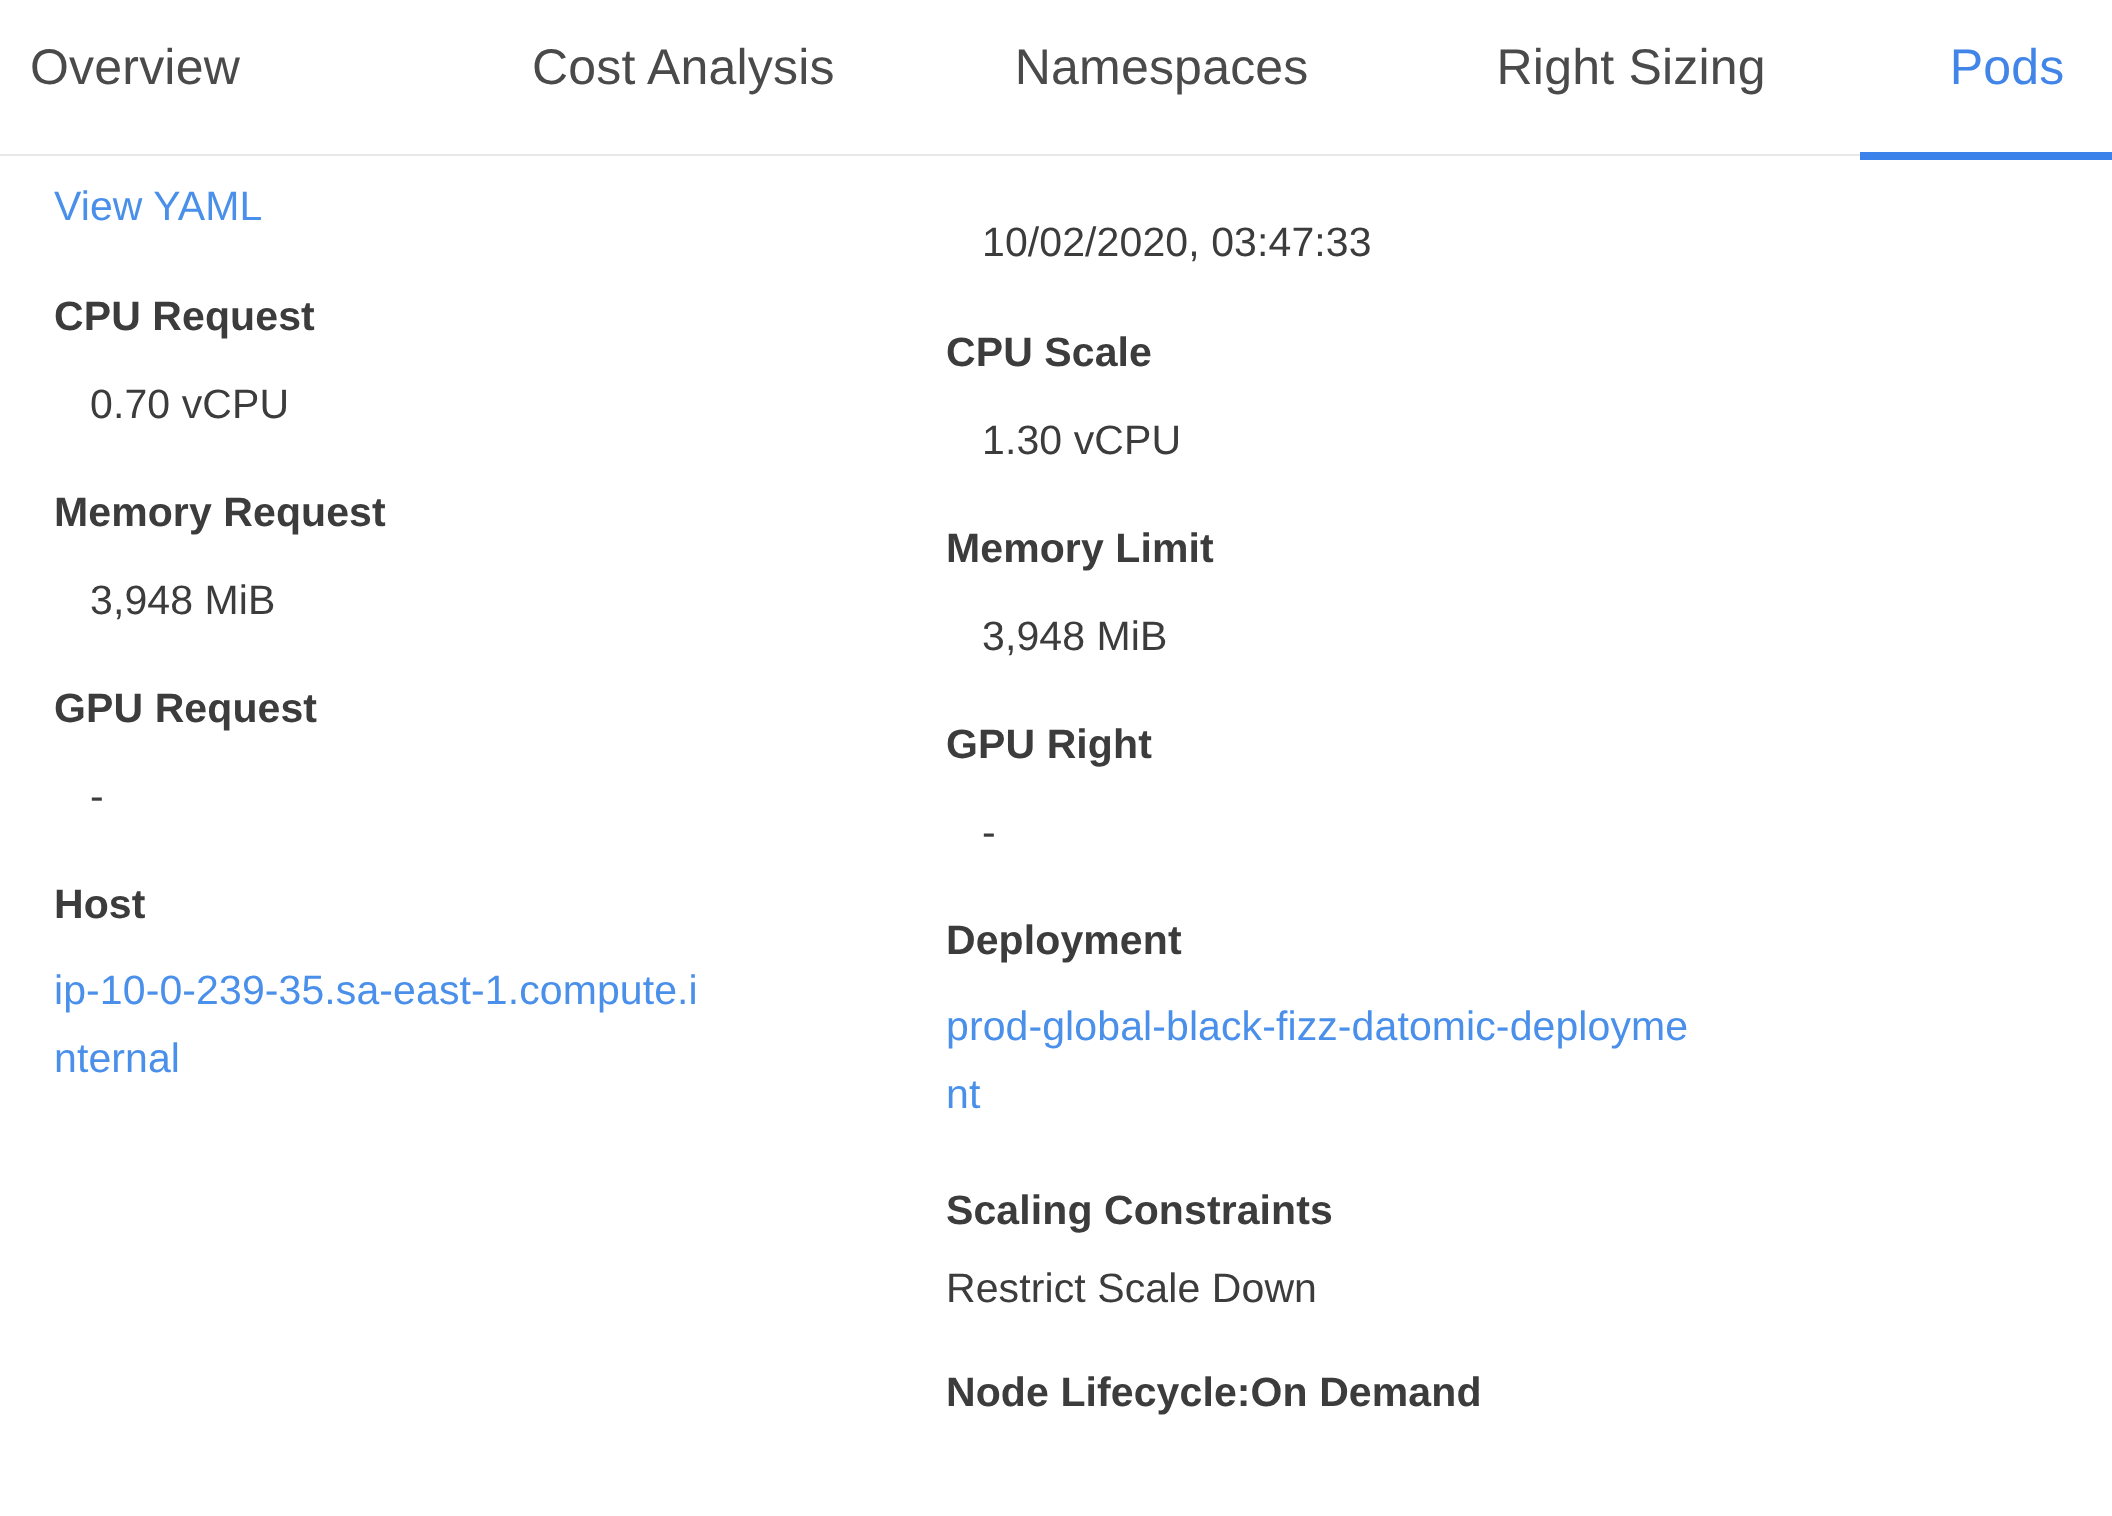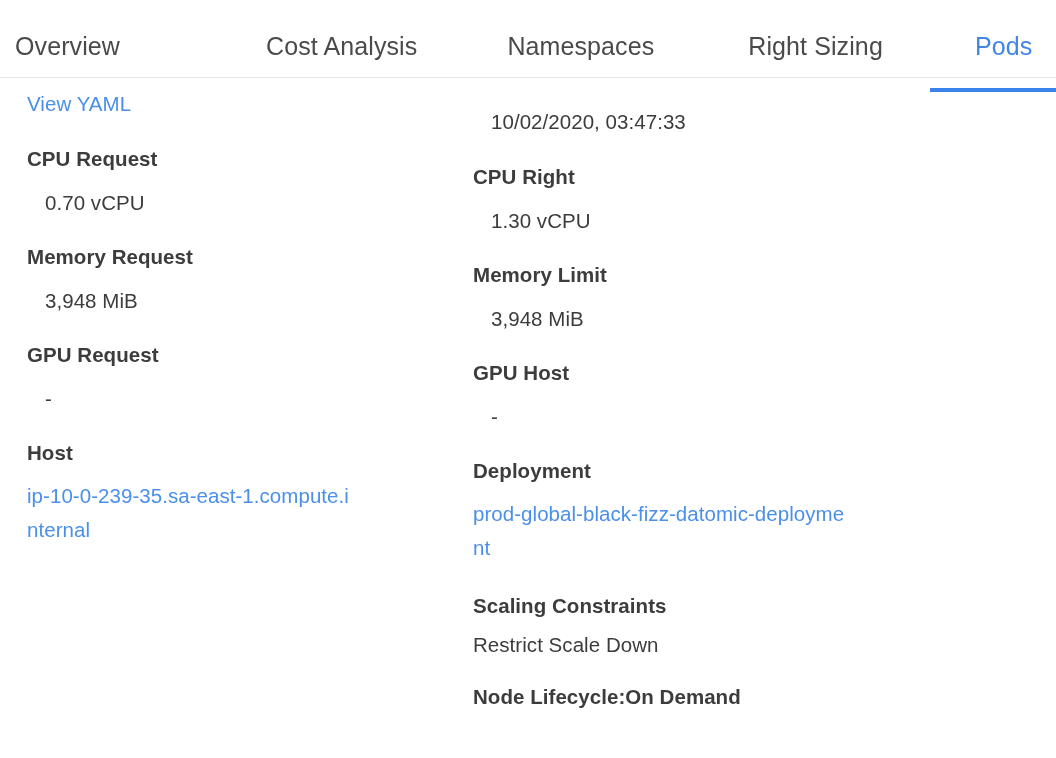--- a/index.html
+++ b/index.html
@@ -21,21 +21,21 @@
     position: relative;
     height: 78px;
     box-sizing: border-box;
     border-bottom: 1px solid #e8e8e8;
     background: #ffffff;
   }
   .tabbar-inner {
     display: flex;
     align-items: flex-start;
     height: 100%;
-    padding-top: 14px;
+    padding-top: 2px;
     box-sizing: border-box;
   }
   .tab {
     position: relative;
     height: 64px;
     box-sizing: border-box;
     font-size: 25px;
     font-weight: 400;
     color: #4a4a4a;
     letter-spacing: 0.1px;
@@ -205,31 +205,31 @@
 
     </div>
 
     <div class="col col-right">
 
       <div class="field row-first">
         <div class="field-value">10/02/2020, 03:47:33</div>
       </div>
 
       <div class="field">
-        <div class="field-label">CPU Right</div>
+        <div class="field-label">CPU Scale</div>
         <div class="field-value">1.30 vCPU</div>
       </div>
 
       <div class="field">
         <div class="field-label">Memory Limit</div>
         <div class="field-value">3,948 MiB</div>
       </div>
 
       <div class="field">
-        <div class="field-label">GPU Host</div>
+        <div class="field-label">GPU Right</div>
         <div class="field-value">-</div>
       </div>
 
       <div class="field">
         <div class="field-label">Deployment</div>
         <a class="field-link wide" href="#">prod-global-black-fizz-datomic-deployment</a>
       </div>
 
       <div class="field">
         <div class="field-label">Scaling Constraints</div>

